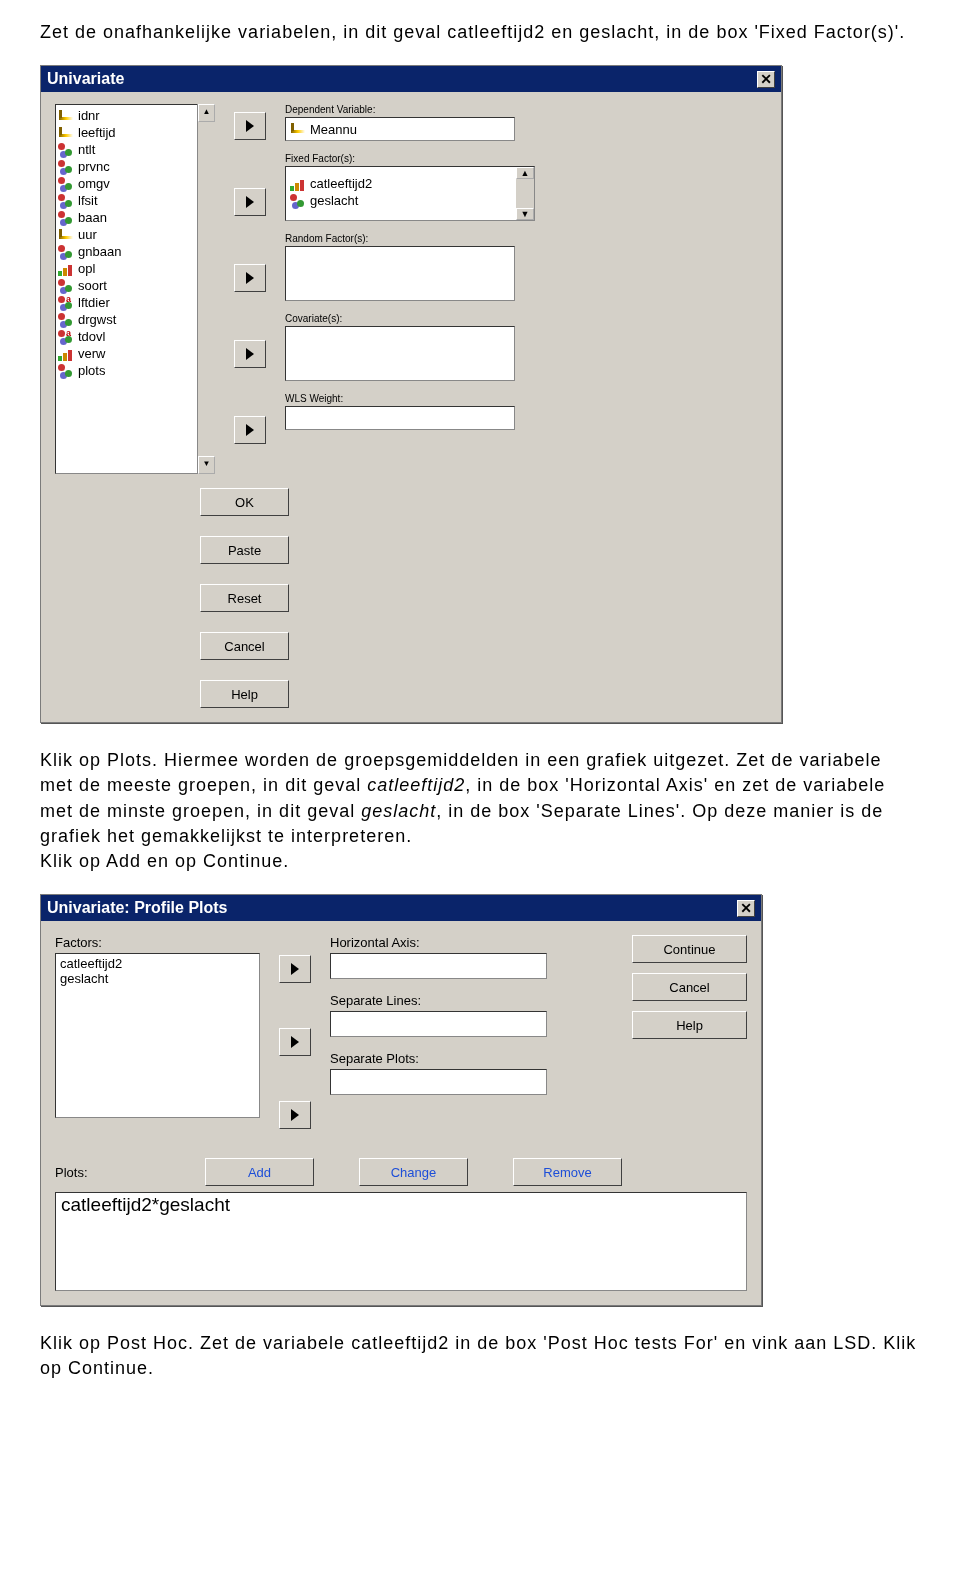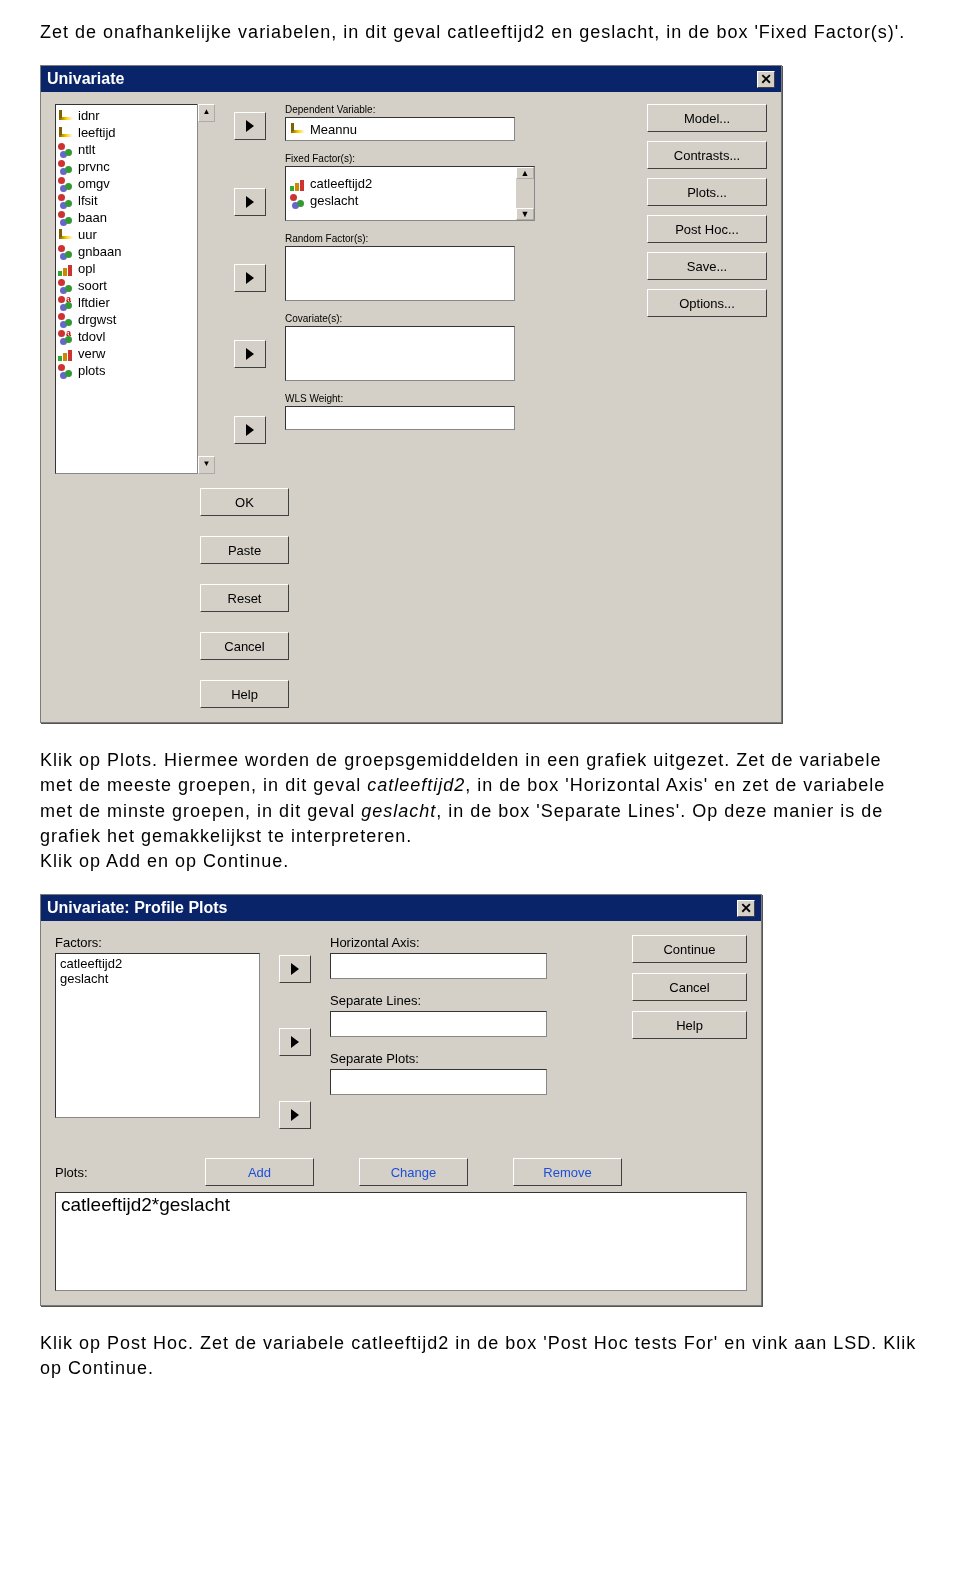--- a/index.html
+++ b/index.html
@@ -314,28 +314,20 @@
         <div class="fld-label">Random Factor(s):</div>
         <div class="sunken-box sunken-tall"></div>
 
         <div class="fld-label">Covariate(s):</div>
         <div class="sunken-box sunken-tall"></div>
 
         <div class="fld-label">WLS Weight:</div>
         <div class="sunken-box"></div>
       </div>
 
-      <div class="right-col">
-        <div class="winbtn">Model...</div>
-        <div class="winbtn">Contrasts...</div>
-        <div class="winbtn">Plots...</div>
-        <div class="winbtn">Post Hoc...</div>
-        <div class="winbtn">Save...</div>
-        <div class="winbtn">Options...</div>
-      </div>
     </div>
 
     <div class="bottom-btns">
       <div class="winbtn">OK</div>
       <div class="winbtn">Paste</div>
       <div class="winbtn">Reset</div>
       <div class="winbtn">Cancel</div>
       <div class="winbtn">Help</div>
     </div>
   </div>

